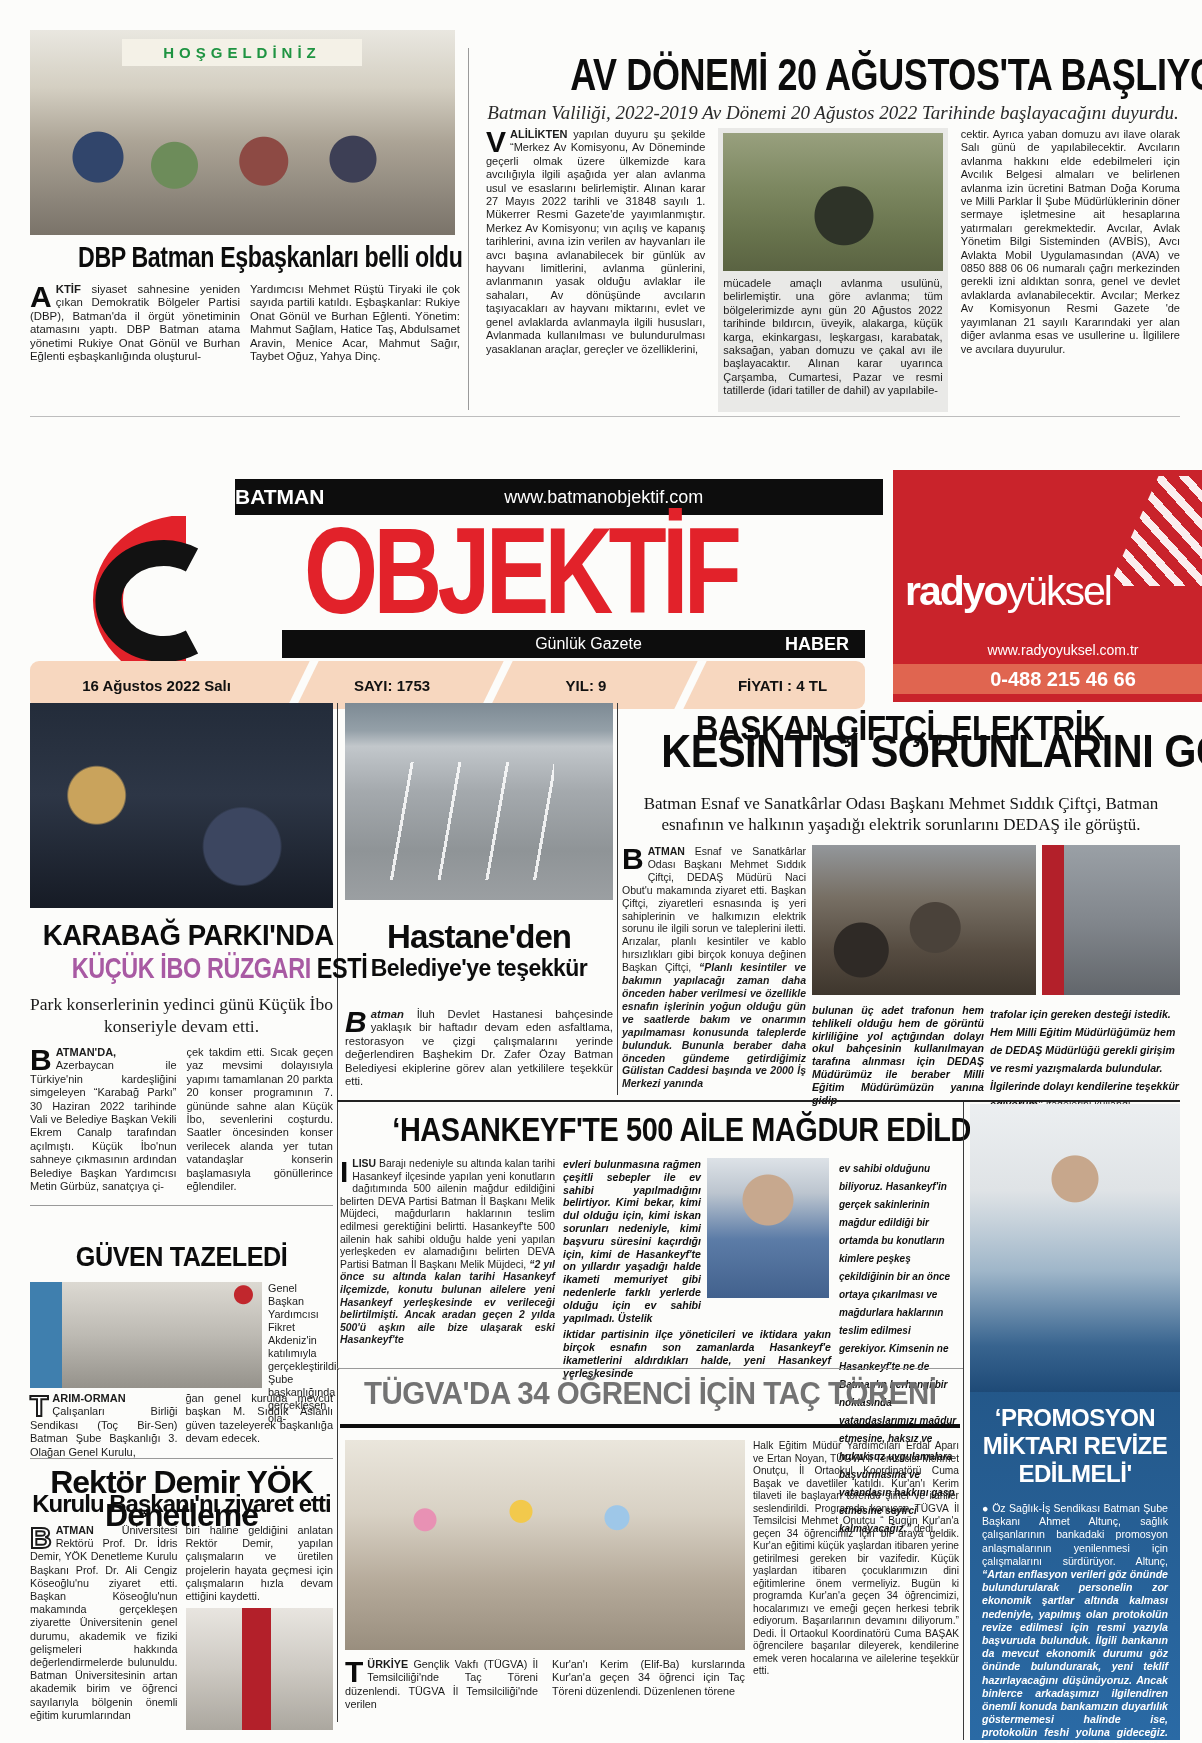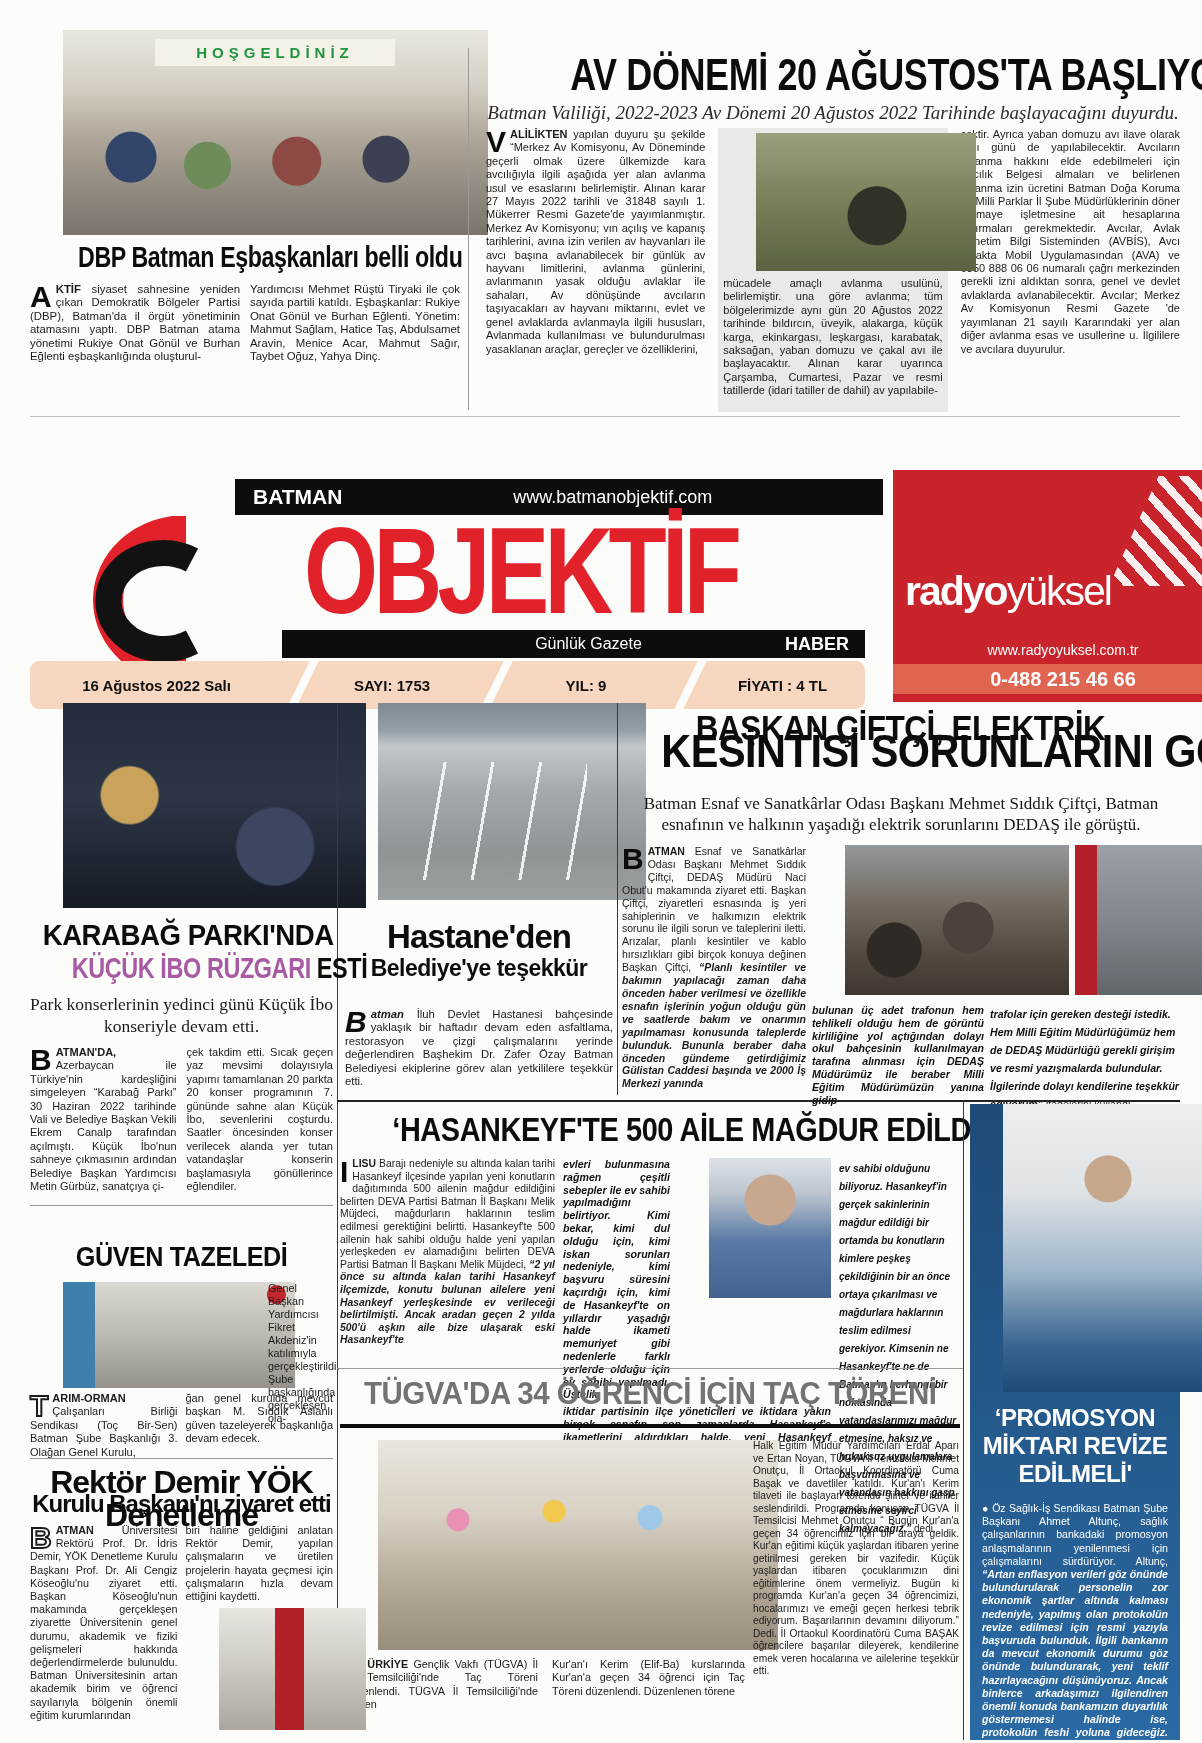--- a/index.html
+++ b/index.html
@@ -1,19 +1,19 @@
 <!DOCTYPE html>
 <html><head>
 <meta charset="utf-8">
 <style>
   html,body{margin:0;padding:0;background:#6e6e6e;}
   .page{position:relative;width:1202px;height:1743px;background:#fcfcfa;margin:0 auto;
         overflow:hidden;font-family:"Liberation Sans",sans-serif;color:#1c1c1c;}
   .abs{position:absolute;}
-  .photo{position:absolute;overflow:hidden;margin-left:33px;}
+  .photo{position:absolute;overflow:hidden;}
   
   .hl{position:absolute;font-weight:900;color:#0c0c0c;text-align:center;line-height:1.02;letter-spacing:-.5px;}
   .cond{display:inline-block;white-space:nowrap;transform-origin:center;}
   
   .bt{font-size:11px;line-height:13.4px;text-align:justify;color:#1b1b1b;}
   .dc{float:left;font-weight:900;font-size:30px;line-height:25px;padding:1px 4px 0 0;color:#0c0c0c;}
   .dc-outline{color:#fff;-webkit-text-stroke:2px #1b1b1b;}
   .dc-it{font-style:italic;}
   .ld{font-weight:900;}
   .bq{font-weight:bold;font-style:italic;}
@@ -110,39 +110,39 @@
   <div class="abs cols" style="left:30px;top:283px;width:430px;height:130px;gap:10px">
     <div class="bt" style="font-size:11.4px"><span class="dc">A</span><span class="ld">KTİF</span><span> siyaset sahnesine yeniden çıkan Demokratik Bölgeler Partisi (DBP), Batman'da il örgüt yönetiminin atamasını yaptı. DBP Batman atama yönetimi Rukiye Onat Gönül ve Burhan Eğlenti eşbaşkanlığında oluşturul-</span></div>
     <div class="bt" style="font-size:11.4px">Yardımcısı Mehmet Rüştü Tiryaki ile çok sayıda partili katıldı. Eşbaşkanlar: Rukiye Onat Gönül ve Burhan Eğlenti. Yönetim: Mahmut Sağlam, Hatice Taş, Abdulsamet Aravin, Menice Acar, Mahmut Sağır, Taybet Oğuz, Yahya Dinç.</div>
   </div>
 
   <div class="vline" style="left:468px;top:48px;height:362px;background:#9a9a9a"></div>
 
   <div class="hl" style="left:486px;top:52px;width:694px;font-size:45px">
     <span class="cond" style="transform:scaleX(.8)">AV DÖNEMİ 20 AĞUSTOS'TA BAŞLIYOR</span>
   </div>
-  <div class="abs serif" style="left:486px;top:102px;width:694px;text-align:center;font-style:italic;font-size:19px;color:#2a2a2a">Batman Valiliği, 2022-2023 Av Dönemi 20 Ağustos 2022 Tarihinde başlayacağını duyurdu.</div>
+  <div class="abs serif" style="left:486px;top:102px;width:694px;text-align:center;font-style:italic;font-size:19px;color:#2a2a2a">Batman Valiliği, 2022-2019 Av Dönemi 20 Ağustos 2022 Tarihinde başlayacağını duyurdu.</div>
   <div class="abs cols" style="left:486px;top:128px;width:694px;height:284px;gap:13px">
     <div class="bt"><span class="dc">V</span><span class="ld">ALİLİKTEN</span><span> yapılan duyuru şu şekilde “Merkez Av Komisyonu, Av Döneminde geçerli olmak üzere ülkemizde kara avcılığıyla ilgili aşağıda yer alan avlanma usul ve esaslarını belirlemiştir. Alınan karar 27 Mayıs 2022 tarihli ve 31848 sayılı 1. Mükerrer Resmi Gazete'de yayımlanmıştır. Merkez Av Komisyonu; vın açılış ve kapanış tarihlerini, avına izin verilen av hayvanları ile avcı başına avlanabilecek bir günlük av hayvanı limitlerini, avlanma günlerini, avlanmanın yasak olduğu avlaklar ile sahaları, Av dönüşünde avcıların taşıyacakları av hayvanı miktarını, evlet ve genel avlaklarda avlanmayla ilgili hususları, Avlanmada kullanılması ve bulundurulması yasaklanan araçlar, gereçler ve özelliklerini,</span></div>
     <div class="graypanel" style="padding:5px">
       <div class="photo ph-hunter" style="position:relative;width:100%;height:138px;margin-bottom:6px"></div>
       <div class="bt">mücadele amaçlı avlanma usulünü, belirlemiştir. una göre avlanma; tüm bölgelerimizde aynı gün 20 Ağustos 2022 tarihinde bıldırcın, üveyik, alakarga, küçük karga, ekinkargası, leşkargası, karabatak, saksağan, yaban domuzu ve çakal avı ile başlayacaktır. Alınan karar uyarınca Çarşamba, Cumartesi, Pazar ve resmi tatillerde (idari tatiller de dahil) av yapılabile-</div>
     </div>
     <div class="bt">cektir. Ayrıca yaban domuzu avı ilave olarak Salı günü de yapılabilecektir. Avcıların avlanma hakkını elde edebilmeleri için Avcılık Belgesi almaları ve belirlenen avlanma izin ücretini Batman Doğa Koruma ve Milli Parklar İl Şube Müdürlüklerinin döner sermaye işletmesine ait hesaplarına yatırmaları gerekmektedir. Avcılar, Avlak Yönetim Bilgi Sisteminden (AVBİS), Avcı Avlakta Mobil Uygulamasından (AVA) ve 0850 888 06 06 numaralı çağrı merkezinden gerekli izni aldıktan sonra, genel ve devlet avlaklarda avlanabilecektir. Avcılar; Merkez Av Komisyonun Resmi Gazete 'de yayımlanan 21 sayılı Kararındaki yer alan diğer avlanma esas ve usullerine u. İlgililere ve avcılara duyurulur.</div>
   </div>
 
   <div class="hline" style="left:30px;top:416px;width:1150px;background:#bdbdbd"></div>
 
   <svg class="abs" style="left:24px;top:516px" width="192" height="168" viewBox="0 0 192 168" preserveAspectRatio="none">
     <path d="M 162 14 A 78 70 0 1 0 162 154" fill="none" stroke="#e2222a" stroke-width="30"></path>
     <path d="M 168 44 A 55 48 0 1 0 168 126" fill="none" stroke="#121212" stroke-width="26"></path>
   </svg>
 
   <div class="topbar" style="left:235px;top:479px;width:648px;height:36px">
-    <span style="font-weight:900;font-size:21px;padding-left:18px">BATMAN</span>
+    <span style="font-weight:900;font-size:21px;">BATMAN</span>
     <span style="flex:1;text-align:center;font-size:18px">www.batmanobjektif.com</span>
   </div>
 
   <div class="brandtitle" style="left:168px;top:514px;width:706px;font-size:122px">
     <span class="cond" style="transform:scaleX(.78);letter-spacing:-6px">OBJEKTİF</span>
   </div>
 
   <div class="topbar" style="left:282px;top:630px;width:583px;height:28px">
     <span style="flex:1;text-align:center;font-size:16px;padding-left:110px">Günlük Gazete</span>
     <span style="font-weight:900;font-size:18px;padding-right:16px">HABER</span>

